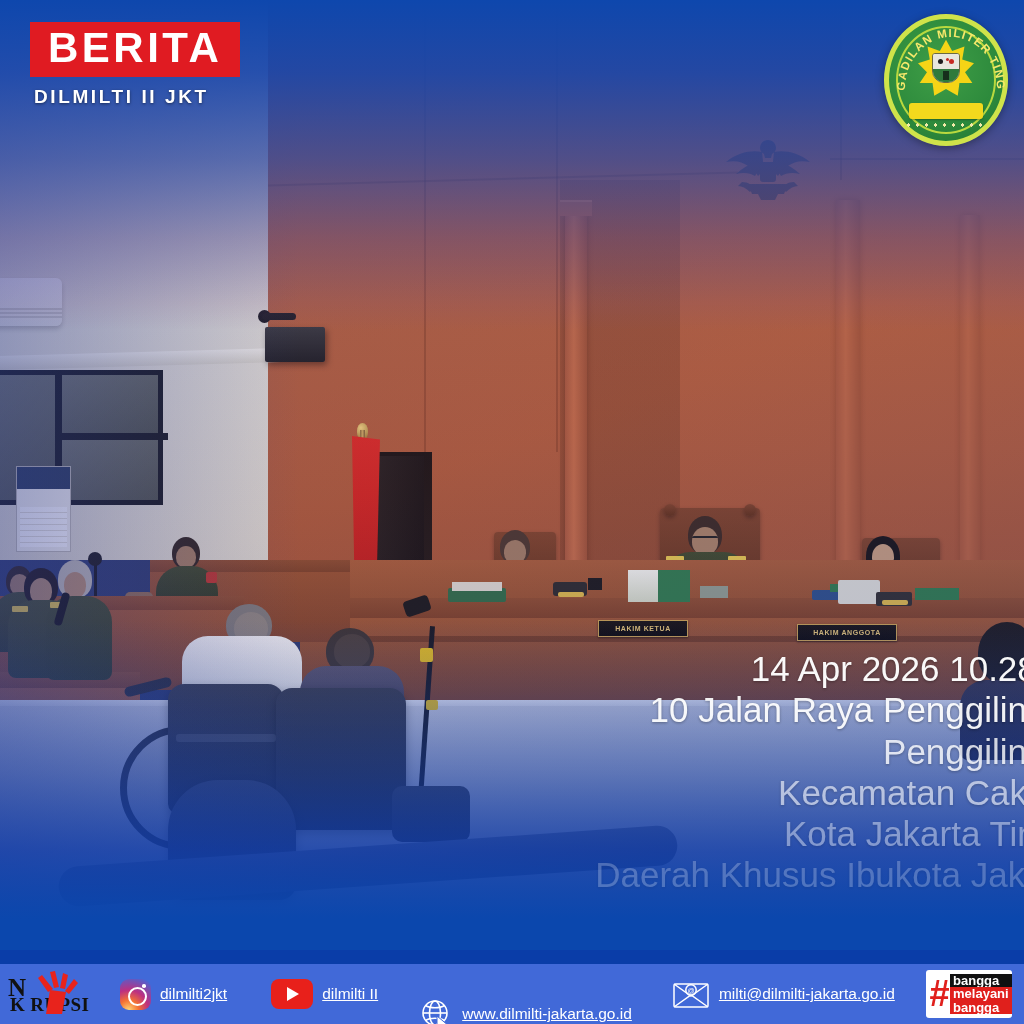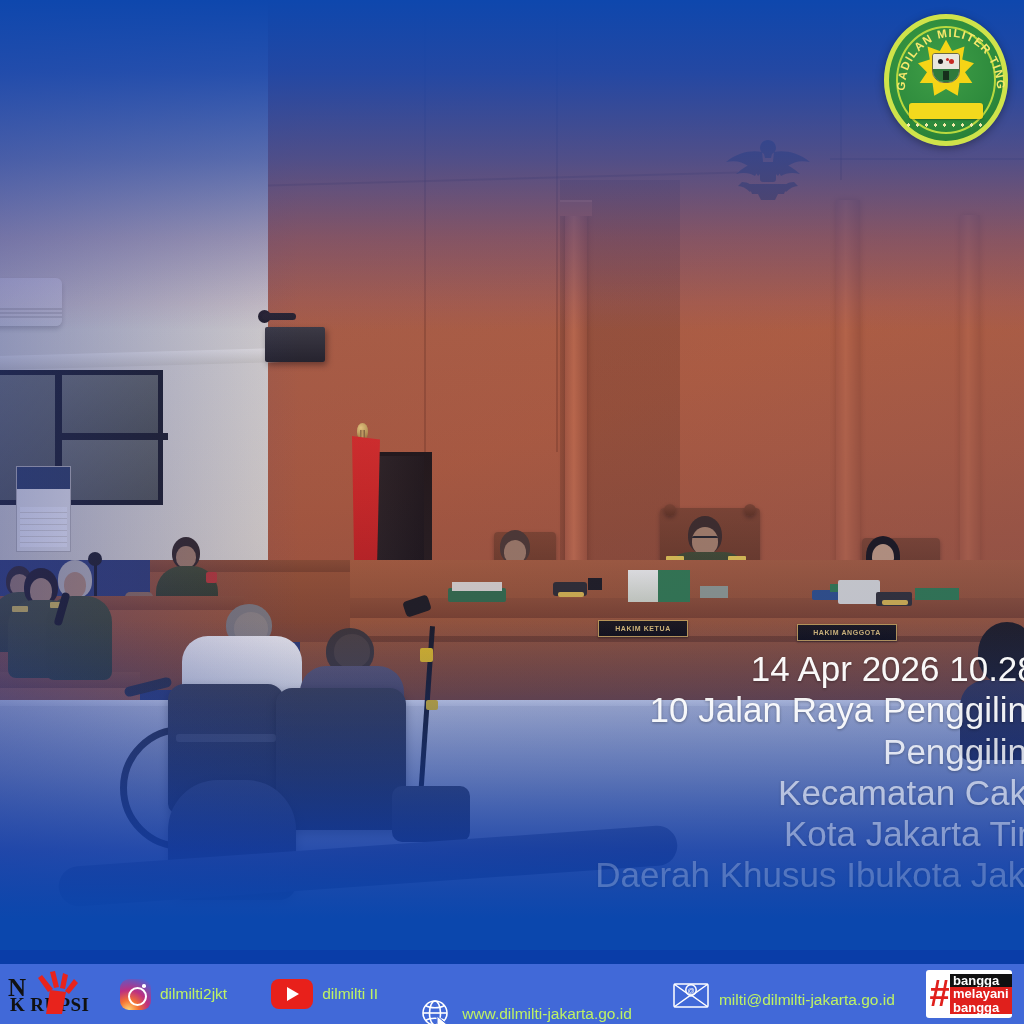--- a/index.html
+++ b/index.html
@@ -188,21 +188,21 @@
      background:radial-gradient(circle,#f2e9a8 1.6px,transparent 1.8px) repeat-x;
      background-size:9px 8px; }
   .logo-text { position:absolute; inset:0; }
 
   
   #footer { position:absolute; left:0; bottom:0; width:1024px; height:74px; }
   .foot-strip { position:absolute; left:0; top:0; width:100%; height:14px; background:#0a3da8; }
   .foot-main { position:absolute; left:0; top:14px; width:100%; height:60px; background:#4169d8;
      display:flex; align-items:center; }
   .foot-item { display:flex; align-items:center; gap:9px; }
-  .foot-item .lbl { color:#bef264; font-size:15.5px; white-space:nowrap; }
+  .foot-item .lbl { color:#ffffff; font-size:15.5px; white-space:nowrap;text-decoration:underline; }
 
   .ig-icon { width:31px; height:31px; border-radius:9px;
      background:radial-gradient(circle at 28% 100%,#fed576 0%,#f47133 26%,#bc3081 52%,#4c63d2 90%);
      position:relative; flex:0 0 auto; }
   .ig-icon:before { content:""; position:absolute; left:50%; top:50%; width:15px; height:15px;
      margin:-7.5px 0 0 -7.5px; border:2.4px solid #fff; border-radius:50%; }
   .ig-icon:after { content:""; position:absolute; right:5.5px; top:5.5px; width:3.6px; height:3.6px;
      background:#fff; border-radius:50%; }
 
   .yt-icon { width:42px; height:30px; background:#e8201b; border-radius:8px;
@@ -418,20 +418,24 @@
 
   <div id="gps">
     <span class="l l1">14 Apr 2026 10.28.0</span>
     <span class="l l2">10 Jalan Raya Penggilinga</span>
     <span class="l l3">Penggilinga</span>
     <span class="l l4">Kecamatan Cakun</span>
     <span class="l l5">Kota Jakarta Timu</span>
     <span class="l l6">Daerah Khusus Ibukota Jakart</span>
   </div>
 
+  <div id="berita">
+    <div class="tag">BERITA</div>
+    <div class="sub">DILMILTI II JKT</div>
+  </div>
 
   <div id="courtlogo">
     <div class="logo-oval">
       <div class="logo-star"></div>
       <div class="logo-shield">
         <i style="left:0;top:0;width:50%;height:55%;background:#e8e6dd;"></i>
         <i style="right:0;top:0;width:50%;height:55%;background:#e8e6dd;"></i>
         <i style="left:50%;top:14%;width:3px;height:3px;background:#c62a22;border-radius:50%;"></i>
         <i style="left:18%;top:18%;width:5px;height:5px;background:#1d1d1d;border-radius:50%;"></i>
         <i style="right:18%;top:18%;width:5px;height:5px;background:#c62a22;border-radius:50%;"></i>
@@ -492,21 +496,21 @@
               <line x1="3" y1="15" x2="27" y2="15"></line>
               <path d="M5.6 7.5 C10 10.5 20 10.5 24.4 7.5"></path>
               <path d="M5.6 22.5 C10 19.5 20 19.5 24.4 22.5"></path>
             </g>
             <path d="M17 18 L17 31 L20.3 27.6 L22.4 32 L24.4 31 L22.3 26.8 L27 26.4 Z" fill="#fff" stroke="#4169d8" stroke-width="1"></path>
           </svg>
         </span>
         <span class="lbl">www.dilmilti-jakarta.go.id</span>
       </div>
 
-      <div class="foot-item" style="margin-left:40px;align-items:flex-end;">
+      <div class="foot-item" style="margin-left:40px;">
         <span class="mail-icon">
           <svg viewBox="0 0 38 29" width="38" height="29" aria-hidden="true">
             <g fill="none" stroke="#fff" stroke-width="1.5">
               <rect x="2" y="4" width="34" height="23" rx="1.5"></rect>
               <path d="M2 27 L19 15 L36 27"></path>
               <path d="M2 4 L19 16 L36 4"></path>
               <circle cx="19" cy="10" r="5.2"></circle>
             </g>
             <text x="19" y="13.2" font-size="7" fill="#fff" text-anchor="middle" font-family="Liberation Sans, sans-serif">@</text>
           </svg>

